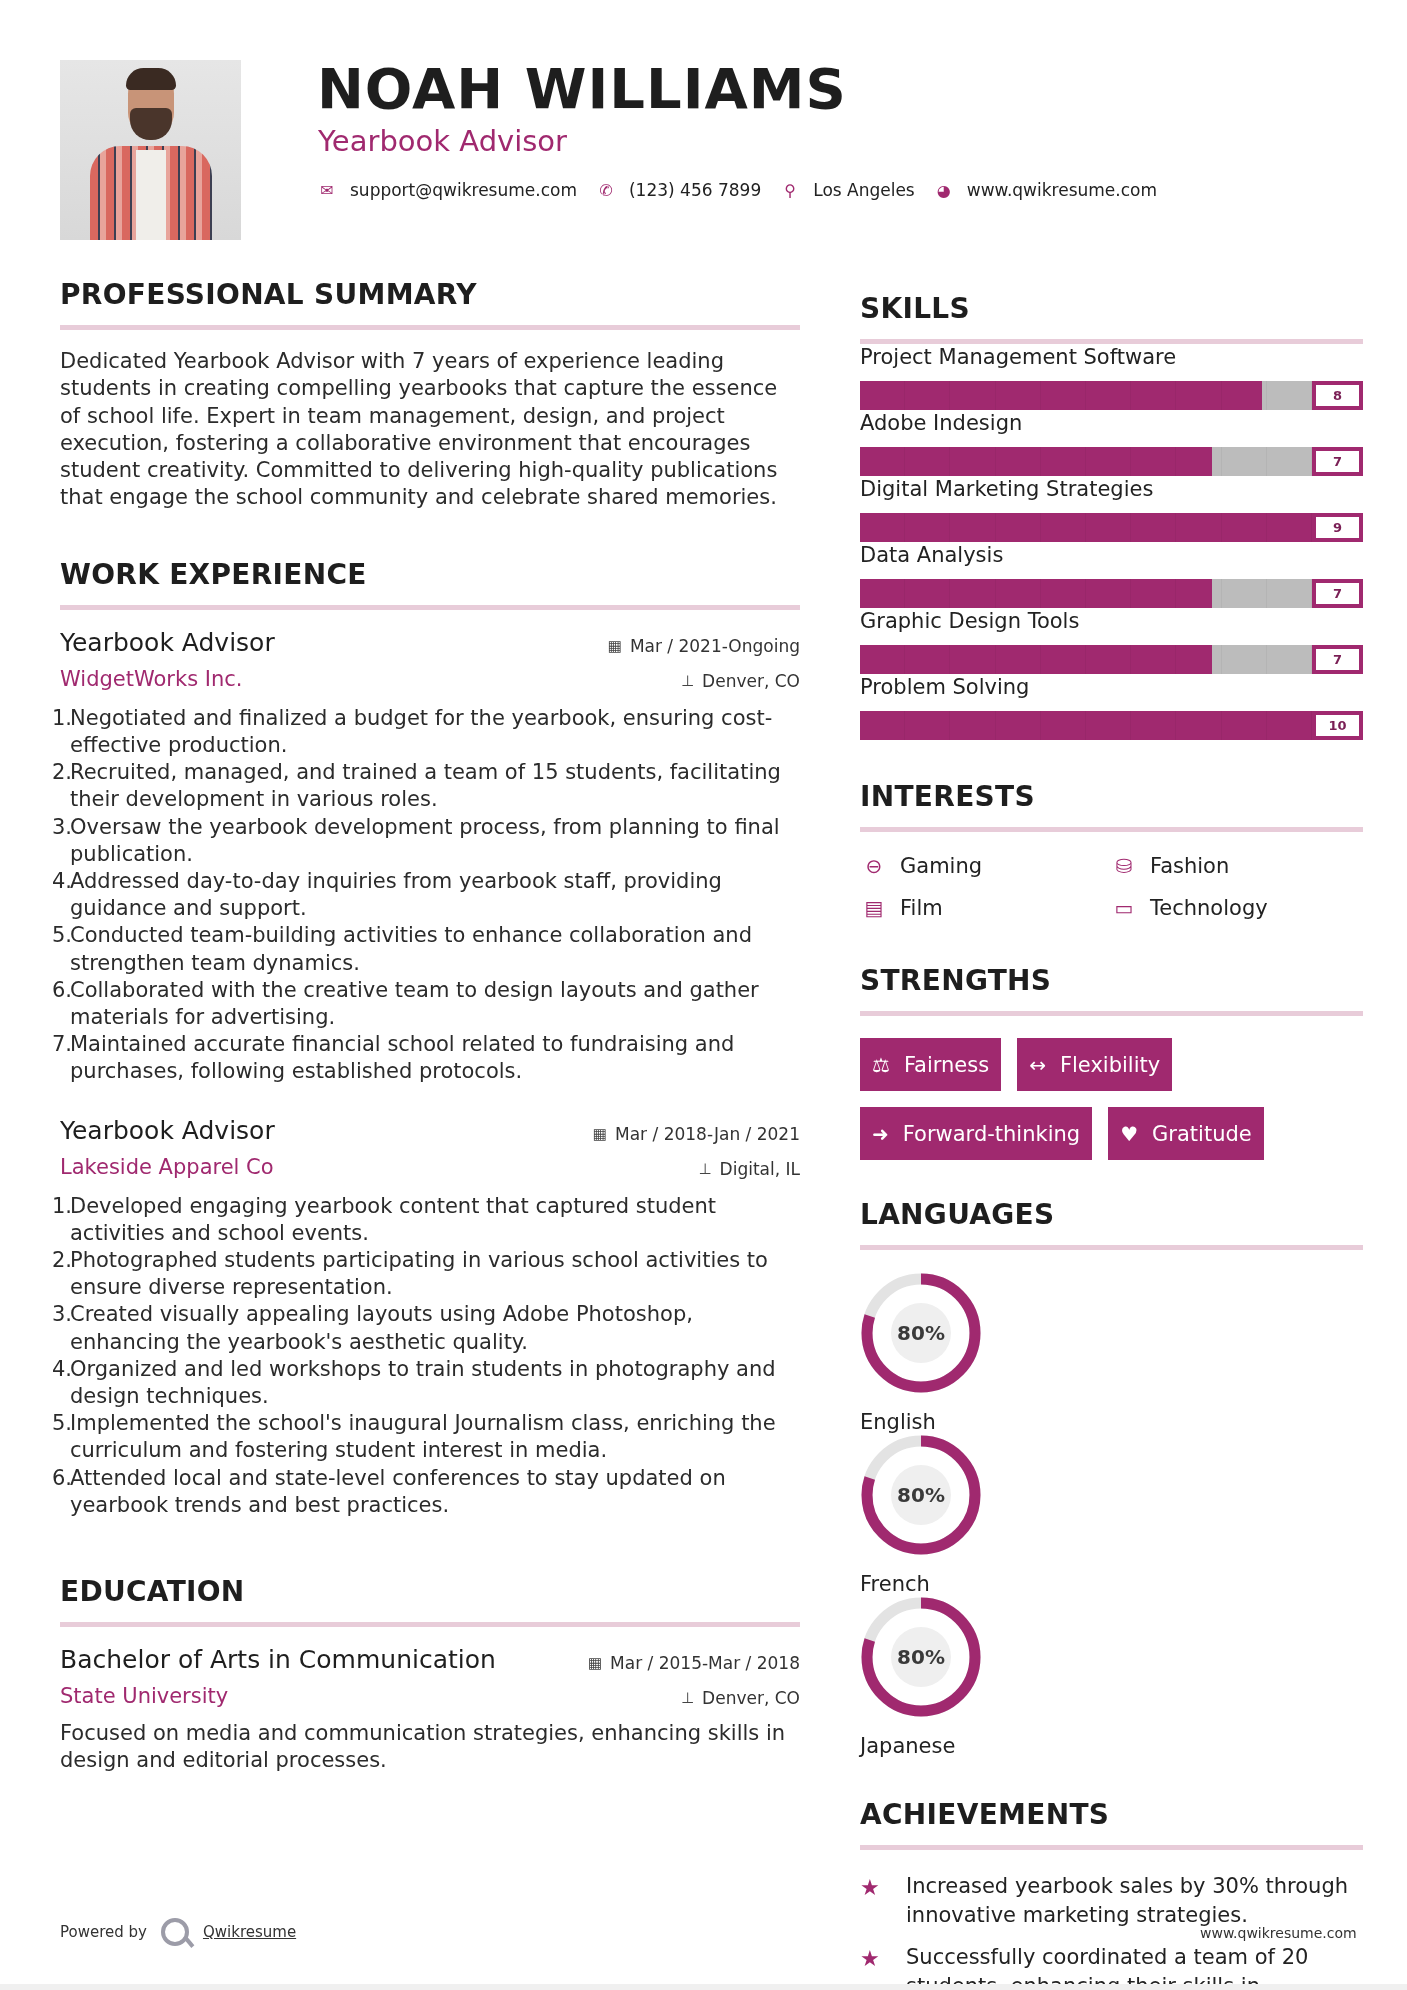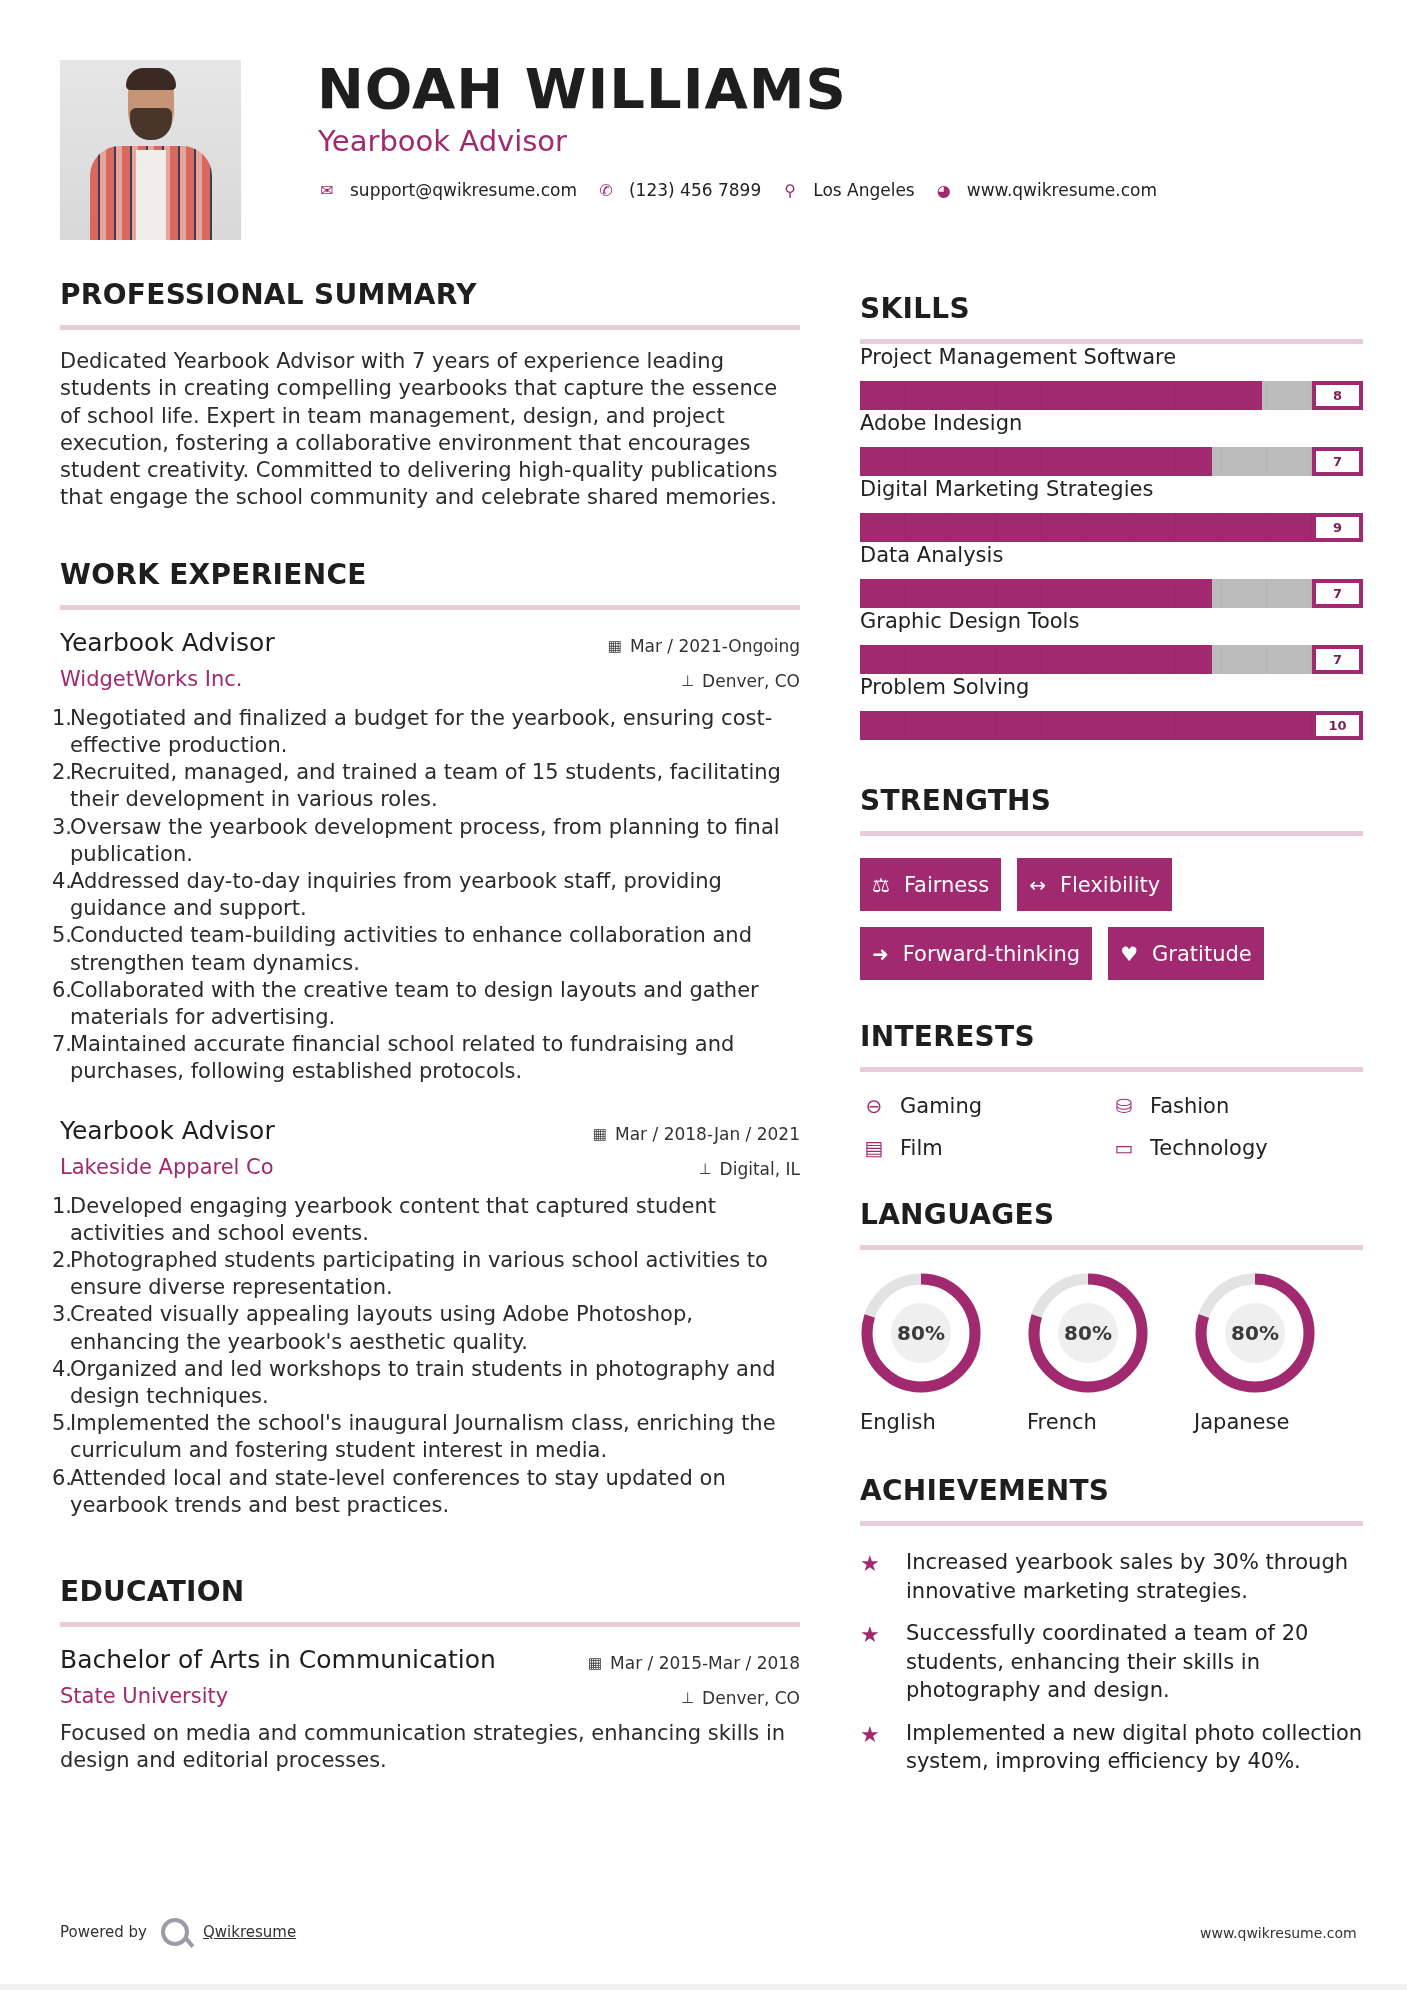--- a/index.html
+++ b/index.html
@@ -51,21 +51,21 @@
   .skill-score { width: 51px; height: 29px; border: 4px solid #a0296f; background: #fff; display: flex; align-items: center; justify-content: center; font-size: 13px; font-weight: bold; color: #7a1f55; }
 
   .interests { display: grid; grid-template-columns: 250px 250px; row-gap: 18px; margin-top: 22px; }
   .interest { display: flex; align-items: center; font-size: 21px; color: #222; }
   .interest .ico { color: #a0296f; width: 28px; font-size: 20px; margin-right: 12px; text-align: center; }
 
   .strengths { display: flex; flex-wrap: wrap; gap: 16px 16px; margin-top: 22px; }
   .chip { background: #a0296f; color: #fff; font-size: 21px; height: 53px; padding: 0 12px; display: flex; align-items: center; }
   .chip .ico { margin-right: 14px; font-size: 20px; }
 
-  .langs { display: flex; margin-top: 22px; }
+  .langs { display: flex; margin-top: 22px; flex-direction: column; }
   .lang { width: 167px; display: flex; flex-direction: column; align-items: flex-start; }
   .ring { position: relative; width: 122px; height: 122px; }
   .ring svg { position: absolute; left: 0; top: 0; }
   .ring .pct { position: absolute; left: 31px; top: 31px; width: 60px; height: 60px; border-radius: 50%; background: #efefef; display: flex; align-items: center; justify-content: center; font-weight: bold; font-size: 20px; color: #3a3a3a; }
   .lang-name { margin-top: 16px; width: 122px; text-align: left; font-size: 21px; color: #222; }
 
   .achievements { margin-top: 22px; }
   .ach { display: flex; margin-bottom: 14px; font-size: 21px; line-height: 28.5px; color: #222; }
   .ach .ico { width: 46px; flex: none; color: #a0296f; font-size: 22px; padding-top: 2px; }
 
@@ -361,62 +361,62 @@
                   <span></span>
                   <span></span>
                 </div>
               </div>
               <div class="skill-score">10</div>
             </div>
           </div>
         </div>
     </section>
 
+    <section style="margin-top:40px">
+      <div class="sec-title">INTERESTS</div>
+      <div class="sec-rule"></div>
+      <div class="interests">
+        <div class="interest">
+            <span class="ico">⊖</span>
+            <span>Gaming</span>
+          </div>
+        <div class="interest">
+            <span class="ico">⛁</span>
+            <span>Fashion</span>
+          </div>
+        <div class="interest">
+            <span class="ico">▤</span>
+            <span>Film</span>
+          </div>
+        <div class="interest">
+            <span class="ico">▭</span>
+            <span>Technology</span>
+          </div>
+      </div>
+    </section>
+
     <section style="margin-top:44px">
       <div class="sec-title">STRENGTHS</div>
       <div class="sec-rule"></div>
       <div class="strengths">
         <div class="chip">
             <span class="ico">⚖</span>
             <span>Fairness</span>
           </div>
         <div class="chip">
             <span class="ico">↔</span>
             <span>Flexibility</span>
           </div>
         <div class="chip">
             <span class="ico">➜</span>
             <span>Forward-thinking</span>
           </div>
         <div class="chip">
             <span class="ico">♥</span>
             <span>Gratitude</span>
-          </div>
-      </div>
-    </section>
-
-    <section style="margin-top:40px">
-      <div class="sec-title">INTERESTS</div>
-      <div class="sec-rule"></div>
-      <div class="interests">
-        <div class="interest">
-            <span class="ico">⊖</span>
-            <span>Gaming</span>
-          </div>
-        <div class="interest">
-            <span class="ico">⛁</span>
-            <span>Fashion</span>
-          </div>
-        <div class="interest">
-            <span class="ico">▤</span>
-            <span>Film</span>
-          </div>
-        <div class="interest">
-            <span class="ico">▭</span>
-            <span>Technology</span>
           </div>
       </div>
     </section>
 
     <section style="margin-top:38px">
       <div class="sec-title">LANGUAGES</div>
       <div class="sec-rule"></div>
       <div class="langs" id="langs-list">
           <div class="lang">
             <div class="ring">

